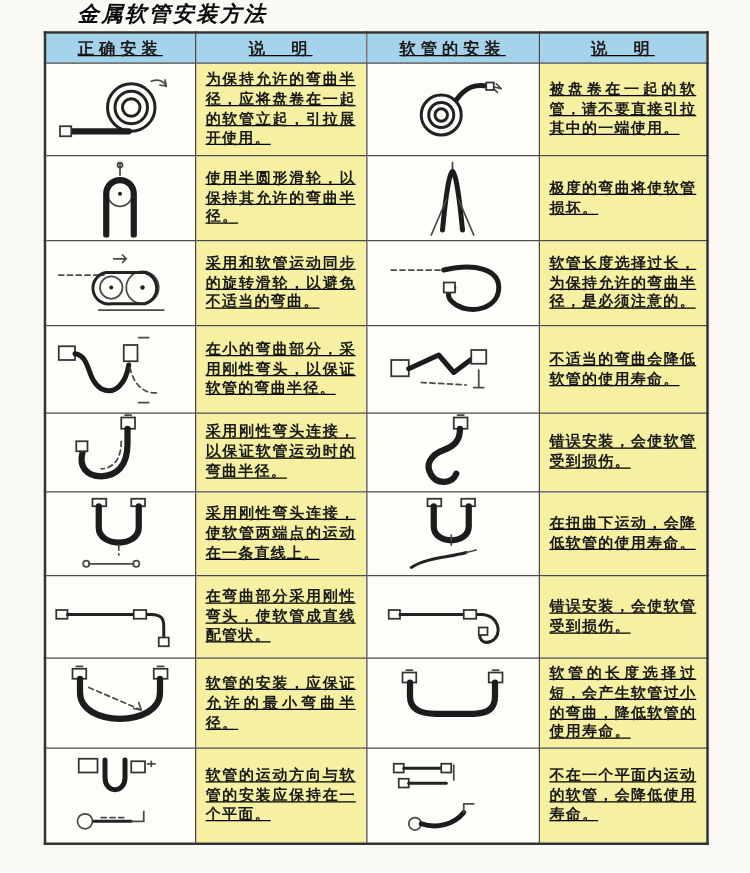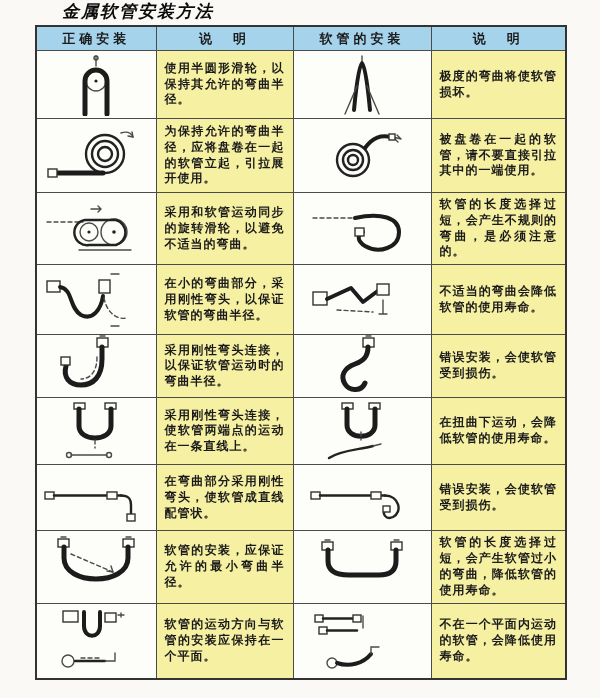--- a/index.html
+++ b/index.html
@@ -22,20 +22,21 @@
     font-style:italic;font-weight:bold;
     font-size:17px;letter-spacing:2px;color:#0c0c0c;
     white-space:nowrap;
     margin-left:30px;
   }
   table.hose-table{
     position:absolute;left:35px;top:25px;width:530px;
     border-collapse:collapse;table-layout:fixed;
     border:2px solid #333;
     background:#fff;
+    text-decoration:underline;
   }
   th,td{border:1px solid var(--border);padding:0;overflow:hidden}
   th{
     background:var(--header-bg);
     font-size:13px;font-weight:bold;color:#1b1b1b;
     letter-spacing:4px;height:23px;text-align:center;
   }
   td.img{
     background:var(--img-bg);
     text-align:center;vertical-align:middle;
@@ -68,41 +69,20 @@
       <col style="width:135px">
   </colgroup>
   <tbody>
       <tr>
     <th>正确安装</th>
     <th>说　明</th>
     <th>软管的安装</th>
     <th>说　明</th>
   </tr>
 
-  <tr style="height:68px">
-    <td class="img">
-      <svg class="illus" width="110" height="62" viewBox="0 0 110 62">
-        <path class="thin" d="M55,2 V12"></path>
-            <circle class="thin" cx="55" cy="4" r="2"></circle>
-        <circle class="thin" cx="55" cy="27" r="10"></circle>
-            <circle class="dot" cx="55" cy="27" r="1.6"></circle>
-        <path class="hose5" d="M44,60 V27 A11,11 0 0 1 66,27 V60"></path>
-      </svg>
-    </td>
-    <td class="txt">使用半圆形滑轮，以保持其允许的弯曲半径。</td>
-    <td class="img">
-      <svg class="illus" width="110" height="62" viewBox="0 0 110 62">
-        <path class="thin" d="M55,2 V8"></path>
-        <path class="hose" d="M47,56 C50,24 53,9 55,9 C57,9 60,24 63,56"></path>
-        <path class="thin" d="M38,60 L50,32 M72,60 L60,32"></path>
-      </svg>
-    </td>
-    <td class="txt">极度的弯曲将使软管损坏。</td>
-  </tr>
-
   <tr style="height:74px">
     <td class="img">
       <svg class="illus" width="110" height="64" viewBox="0 0 110 64">
         <circle class="med" cx="64" cy="30" r="19"></circle>
             <circle class="med" cx="64" cy="30" r="13"></circle>
             <circle class="med" cx="64" cy="30" r="7"></circle>
         <path class="hose5" d="M62,49 H16"></path>
             <rect class="fit" x="7" y="45" width="9" height="8"></rect>
         <path class="thin" d="M80,9 C86,7 90,9 92,13"></path>
             <path class="thin" d="M92,13 l-1,-5 m1,5 l-5,-1"></path>
@@ -118,39 +98,60 @@
         <path class="thin" d="M86,13 l8,2 m-8,-2 l5,5 m3,-3 l-4,-4"></path>
         <rect class="fit" x="82" y="10" width="6" height="6"></rect>
       </svg>
     </td>
     <td class="txt">被盘卷在一起的软管，请不要直接引拉其中的一端使用。</td>
   </tr>
 
   <tr style="height:68px">
     <td class="img">
       <svg class="illus" width="110" height="62" viewBox="0 0 110 62">
+        <path class="thin" d="M55,2 V12"></path>
+            <circle class="thin" cx="55" cy="4" r="2"></circle>
+        <circle class="thin" cx="55" cy="27" r="10"></circle>
+            <circle class="dot" cx="55" cy="27" r="1.6"></circle>
+        <path class="hose5" d="M44,60 V27 A11,11 0 0 1 66,27 V60"></path>
+      </svg>
+    </td>
+    <td class="txt">使用半圆形滑轮，以保持其允许的弯曲半径。</td>
+    <td class="img">
+      <svg class="illus" width="110" height="62" viewBox="0 0 110 62">
+        <path class="thin" d="M55,2 V8"></path>
+        <path class="hose" d="M47,56 C50,24 53,9 55,9 C57,9 60,24 63,56"></path>
+        <path class="thin" d="M38,60 L50,32 M72,60 L60,32"></path>
+      </svg>
+    </td>
+    <td class="txt">极度的弯曲将使软管损坏。</td>
+  </tr>
+
+  <tr style="height:68px">
+    <td class="img">
+      <svg class="illus" width="110" height="62" viewBox="0 0 110 62">
         <path class="thin dash" d="M6,24 H42"></path>
         <path class="thin" d="M50,11 h10 m-3,-3 l3,3 l-3,3"></path>
         <circle class="thin" cx="48" cy="34" r="9"></circle>
             <circle class="dot" cx="48" cy="34" r="1.6"></circle>
         <circle class="thin" cx="73" cy="34" r="13"></circle>
             <circle class="dot" cx="73" cy="34" r="1.8"></circle>
         <path class="med" d="M44,22 H75 A13,13 0 0 1 75,47 H48 A10,10 0 0 1 44,22 Z"></path>
         <path class="thin" d="M38,52 H90"></path>
       </svg>
     </td>
     <td class="txt">采用和软管运动同步的旋转滑轮，以避免不适当的弯曲。</td>
     <td class="img">
       <svg class="illus" width="110" height="62" viewBox="0 0 110 62">
         <path class="thin dash" d="M6,20 H46"></path>
         <path class="hose" d="M48,20 C74,14 92,20 92,34 C92,50 72,56 58,48 C50,43 50,37 56,34"></path>
         <rect class="fit" x="48" y="30" width="9" height="8"></rect>
       </svg>
     </td>
-    <td class="txt">软管的长度选择过短，会产生不规则的弯曲，是必须注意的。</td>
+    <td class="txt">软管长度选择过长，为保持允许的弯曲半径，是必须注意的。</td>
   </tr>
 
   <tr style="height:70px">
     <td class="img">
       <svg class="illus" width="110" height="64" viewBox="0 0 110 64">
         <rect class="fit" x="6" y="13" width="13" height="11"></rect>
         <path class="hose" d="M19,19 C32,21 28,40 40,47 C52,53 60,41 62,28"></path>
         <rect class="fit" x="58" y="12" width="11" height="13"></rect>
         <path class="thin dash" d="M63,30 C66,45 76,52 86,50"></path>
         <path class="thin" d="M70,6 h8 m-8,52 h8"></path>

